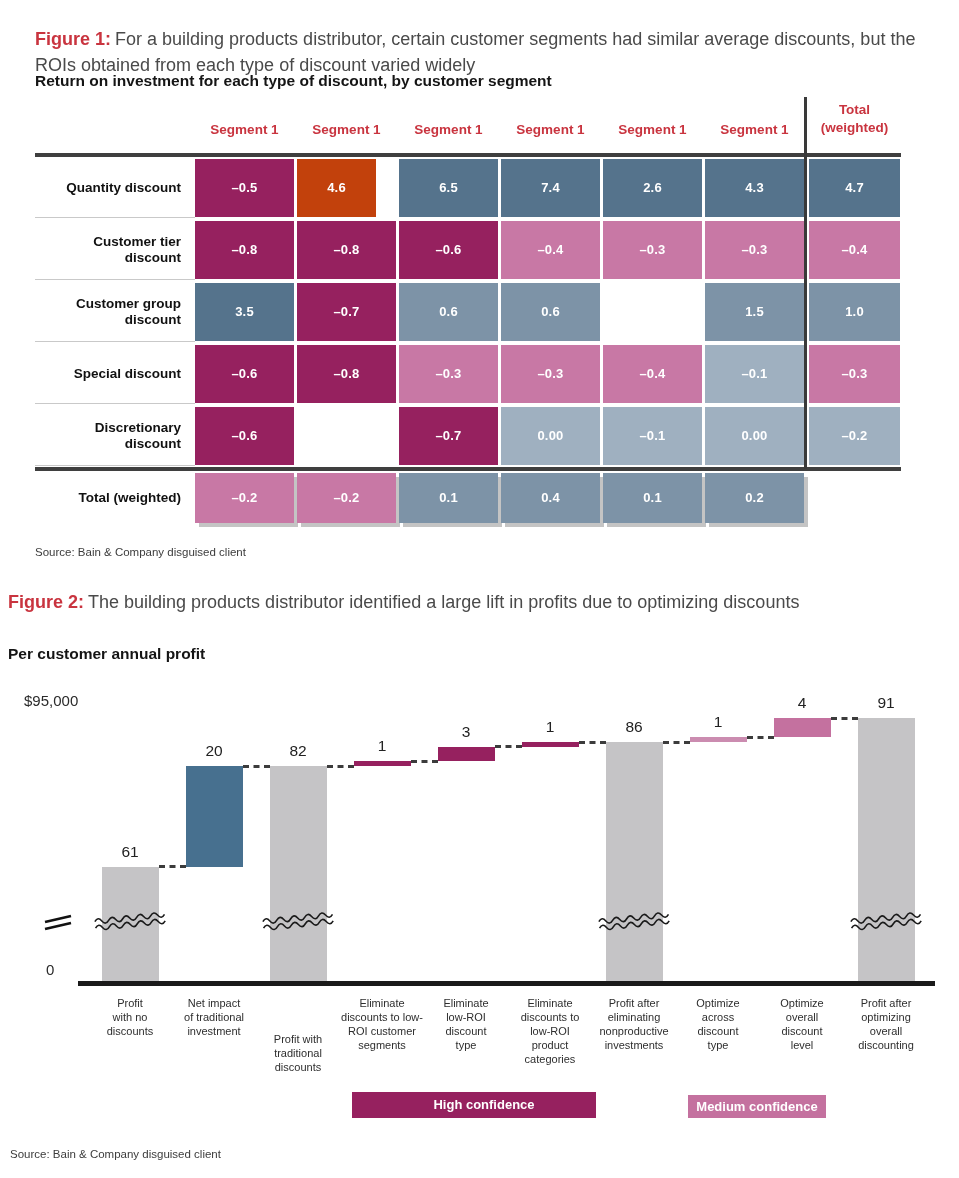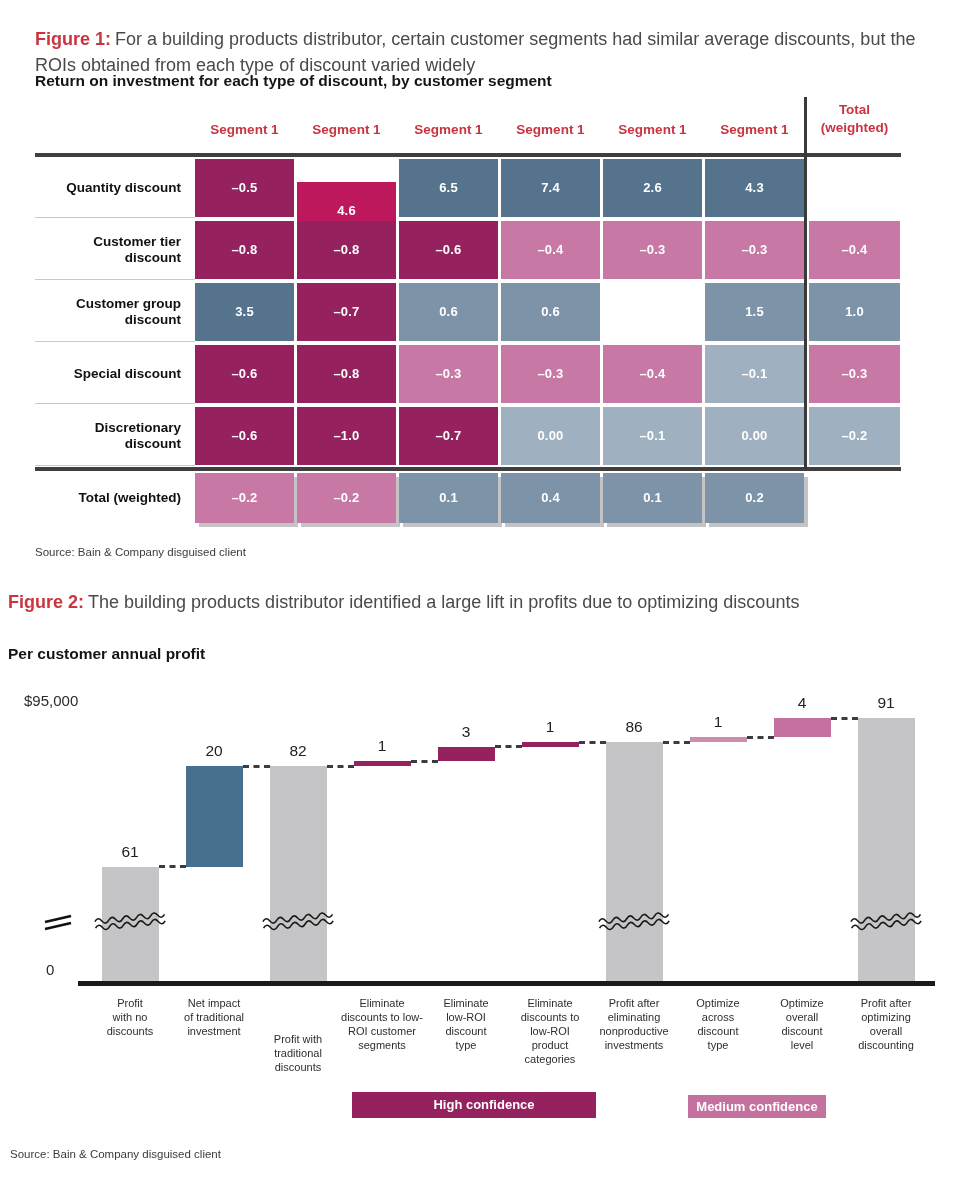--- a/index.html
+++ b/index.html
@@ -84,25 +84,26 @@
 <div class="abs th" style="left: 160px; width: 99px; top: 26px;">Segment 1</div>
     <div class="abs th" style="left: 262px; width: 99px; top: 26px;">Segment 1</div>
     <div class="abs th" style="left: 364px; width: 99px; top: 26px;">Segment 1</div>
     <div class="abs th" style="left: 466px; width: 99px; top: 26px;">Segment 1</div>
     <div class="abs th" style="left: 568px; width: 99px; top: 26px;">Segment 1</div>
     <div class="abs th" style="left: 670px; width: 99px; top: 26px;">Segment 1</div>
     <div class="abs th" style="left: 774px; width: 91px; top: 6px;">Total
 (weighted)</div>
     <div class="abs row-label rl-sep" style="top: 64px; height: 58px;">Quantity discount</div>
     <div class="abs cell" style="left: 160px; top: 64px; width: 99px; height: 58px; line-height: 58px; background: rgb(150, 33, 95);">–0.5</div>
-    <div class="abs cell" style="left: 262px; top: 64px; width: 99px; height: 58px; line-height: 58px; background: #be185d; margin-top: 23px;">4.6</div>
+    <div class="abs cell" style="left: 262px; top: 64px; width: 79px; height: 58px; line-height: 58px; background: #c2410c;">4.6</div>
     <div class="abs cell" style="left: 364px; top: 64px; width: 99px; height: 58px; line-height: 58px; background: rgb(85, 115, 140);">6.5</div>
     <div class="abs cell" style="left: 466px; top: 64px; width: 99px; height: 58px; line-height: 58px; background: rgb(85, 115, 140);">7.4</div>
     <div class="abs cell" style="left: 568px; top: 64px; width: 99px; height: 58px; line-height: 58px; background: rgb(85, 115, 140);">2.6</div>
     <div class="abs cell" style="left: 670px; top: 64px; width: 99px; height: 58px; line-height: 58px; background: rgb(85, 115, 140);">4.3</div>
+    <div class="abs cell" style="left: 774px; top: 64px; width: 91px; height: 58px; line-height: 58px; background: rgb(85, 115, 140);">4.7</div>
     <div class="abs row-label rl-sep" style="top: 126px; height: 58px;">Customer tier
 discount</div>
     <div class="abs cell" style="left: 160px; top: 126px; width: 99px; height: 58px; line-height: 58px; background: rgb(150, 33, 95);">–0.8</div>
     <div class="abs cell" style="left: 262px; top: 126px; width: 99px; height: 58px; line-height: 58px; background: rgb(150, 33, 95);">–0.8</div>
     <div class="abs cell" style="left: 364px; top: 126px; width: 99px; height: 58px; line-height: 58px; background: rgb(150, 33, 95);">–0.6</div>
     <div class="abs cell" style="left: 466px; top: 126px; width: 99px; height: 58px; line-height: 58px; background: rgb(200, 120, 165);">–0.4</div>
     <div class="abs cell" style="left: 568px; top: 126px; width: 99px; height: 58px; line-height: 58px; background: rgb(200, 120, 165);">–0.3</div>
     <div class="abs cell" style="left: 670px; top: 126px; width: 99px; height: 58px; line-height: 58px; background: rgb(200, 120, 165);">–0.3</div>
     <div class="abs cell" style="left: 774px; top: 126px; width: 91px; height: 58px; line-height: 58px; background: rgb(200, 120, 165);">–0.4</div>
     <div class="abs row-label rl-sep" style="top: 188px; height: 58px;">Customer group
@@ -117,21 +118,20 @@
     <div class="abs cell" style="left: 160px; top: 250px; width: 99px; height: 58px; line-height: 58px; background: rgb(150, 33, 95);">–0.6</div>
     <div class="abs cell" style="left: 262px; top: 250px; width: 99px; height: 58px; line-height: 58px; background: rgb(150, 33, 95);">–0.8</div>
     <div class="abs cell" style="left: 364px; top: 250px; width: 99px; height: 58px; line-height: 58px; background: rgb(200, 120, 165);">–0.3</div>
     <div class="abs cell" style="left: 466px; top: 250px; width: 99px; height: 58px; line-height: 58px; background: rgb(200, 120, 165);">–0.3</div>
     <div class="abs cell" style="left: 568px; top: 250px; width: 99px; height: 58px; line-height: 58px; background: rgb(200, 120, 165);">–0.4</div>
     <div class="abs cell" style="left: 670px; top: 250px; width: 99px; height: 58px; line-height: 58px; background: rgb(159, 176, 192);">–0.1</div>
     <div class="abs cell" style="left: 774px; top: 250px; width: 91px; height: 58px; line-height: 58px; background: rgb(200, 120, 165);">–0.3</div>
     <div class="abs row-label rl-sep" style="top: 312px; height: 58px;">Discretionary
 discount</div>
     <div class="abs cell" style="left: 160px; top: 312px; width: 99px; height: 58px; line-height: 58px; background: rgb(150, 33, 95);">–0.6</div>
-    <div class="abs cell" style="left: 262px; top: 312px; width: 99px; height: 58px; line-height: 58px; background: rgb(150, 33, 95);">–1.0</div>
     <div class="abs cell" style="left: 364px; top: 312px; width: 99px; height: 58px; line-height: 58px; background: rgb(150, 33, 95);">–0.7</div>
     <div class="abs cell" style="left: 466px; top: 312px; width: 99px; height: 58px; line-height: 58px; background: rgb(159, 176, 192);">0.00</div>
     <div class="abs cell" style="left: 568px; top: 312px; width: 99px; height: 58px; line-height: 58px; background: rgb(159, 176, 192);">–0.1</div>
     <div class="abs cell" style="left: 670px; top: 312px; width: 99px; height: 58px; line-height: 58px; background: rgb(159, 176, 192);">0.00</div>
     <div class="abs cell" style="left: 774px; top: 312px; width: 91px; height: 58px; line-height: 58px; background: rgb(159, 176, 192);">–0.2</div>
     <div class="abs row-label" style="top: 378px; height: 50px;">Total (weighted)</div>
     <div class="abs cell cell-shadow" style="left: 160px; top: 378px; width: 99px; height: 50px; line-height: 50px; background: rgb(200, 120, 165);">–0.2</div>
     <div class="abs cell cell-shadow" style="left: 262px; top: 378px; width: 99px; height: 50px; line-height: 50px; background: rgb(200, 120, 165);">–0.2</div>
     <div class="abs cell cell-shadow" style="left: 364px; top: 378px; width: 99px; height: 50px; line-height: 50px; background: rgb(125, 147, 167);">0.1</div>
     <div class="abs cell cell-shadow" style="left: 466px; top: 378px; width: 99px; height: 50px; line-height: 50px; background: rgb(125, 147, 167);">0.4</div>

